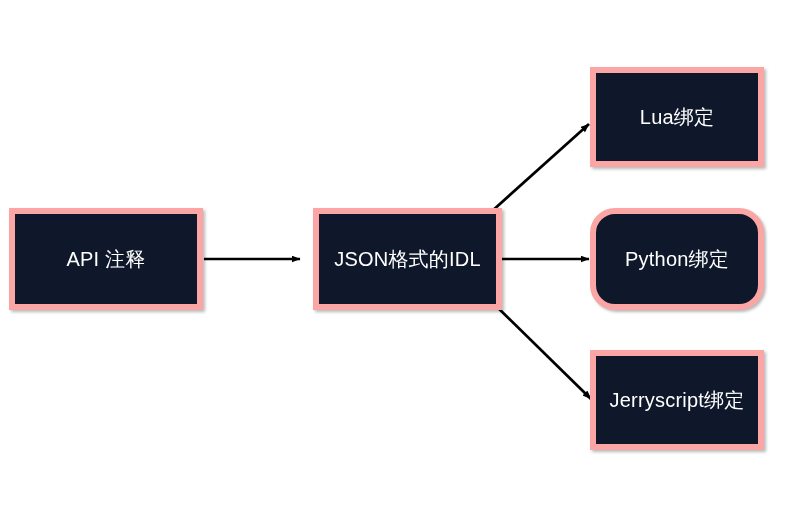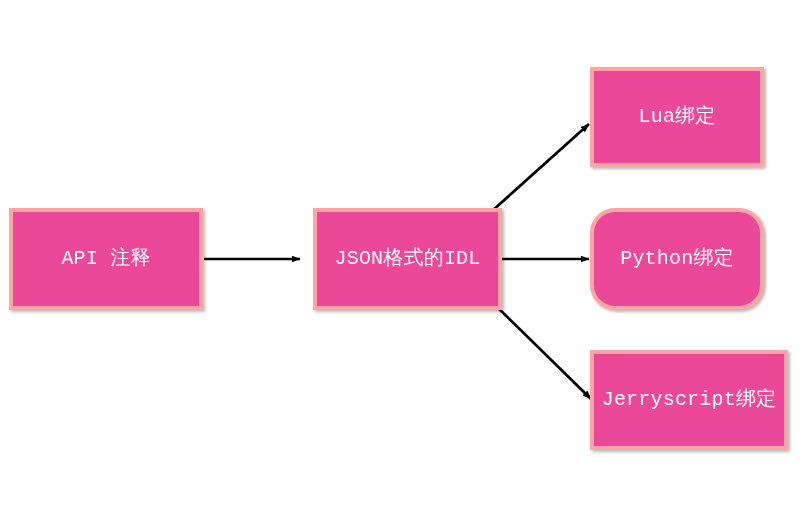--- a/index.html
+++ b/index.html
@@ -22,42 +22,41 @@
   #arrow-layer {
     position: absolute;
     left: 0;
     top: 0;
     width: 800px;
     height: 511px;
   }
   .node-box {
     position: absolute;
     box-sizing: border-box;
-    background-color: #ec4899;
-    border: 4px solid #fca5a5;
+    background-color: #0f172a;
+    border: 6px solid #fca5a5;
     display: flex;
     align-items: center;
     justify-content: center;
     box-shadow: 2px 2px 3px rgba(0, 0, 0, 0.28);
-    font-family: Liberation Mono, monospace;
   }
   .node-label {
     color: #ffffff;
     font-size: 20px;
     line-height: 1;
     letter-spacing: 0.2px;
     white-space: nowrap;
     text-align: center;
   }
   
   #node-api        { left: 9px;   top: 208px; width: 194px; height: 102px; }
   #node-idl        { left: 301px; top: 208px; width: 189px; height: 102px; margin-left: 12px; }
   #node-lua        { left: 590px; top: 67px;  width: 174px; height: 100px; }
   #node-python     { left: 590px; top: 208px; width: 174px; height: 102px; border-radius: 25px; }
-  #node-jerryscript{ left: 590px; top: 350px; width: 198px; height: 100px; }
+  #node-jerryscript{ left: 590px; top: 350px; width: 174px; height: 100px; }
 </style>
 </head>
 <body>
 
 <div id="diagram-canvas">
 
   <svg id="arrow-layer" viewBox="0 0 800 511" width="800" height="511" xmlns="http://www.w3.org/2000/svg">
     <defs>
       <marker id="arrowhead" markerWidth="9" markerHeight="7" refX="8.5" refY="3.5" orient="auto" markerUnits="userSpaceOnUse">
         <polygon points="0 0, 9 3.5, 0 7" fill="#000000"></polygon>

